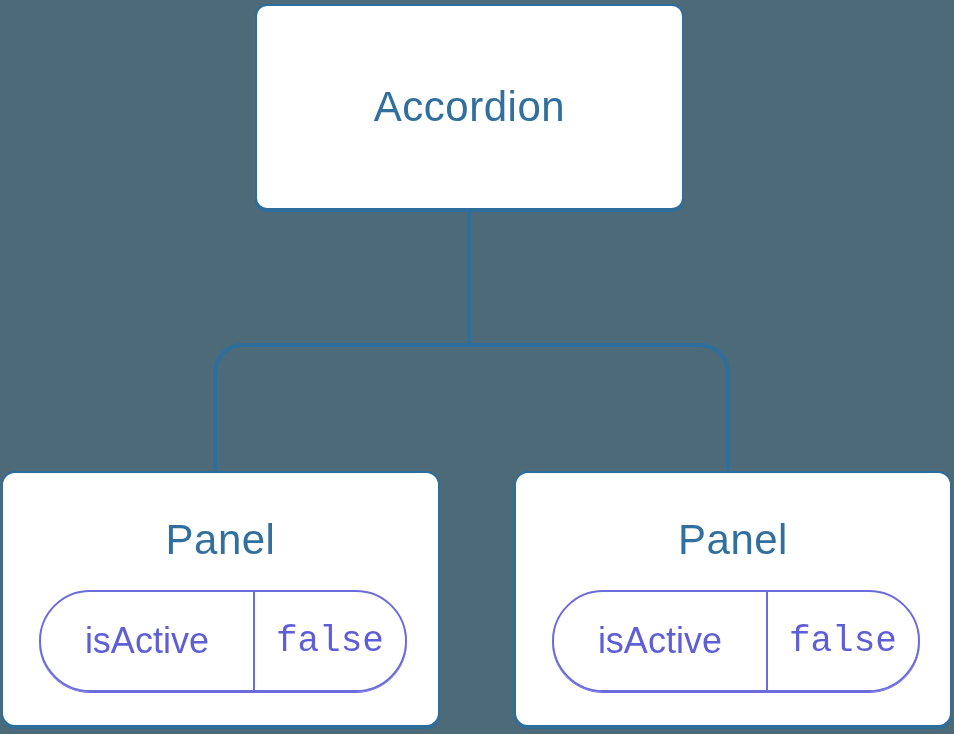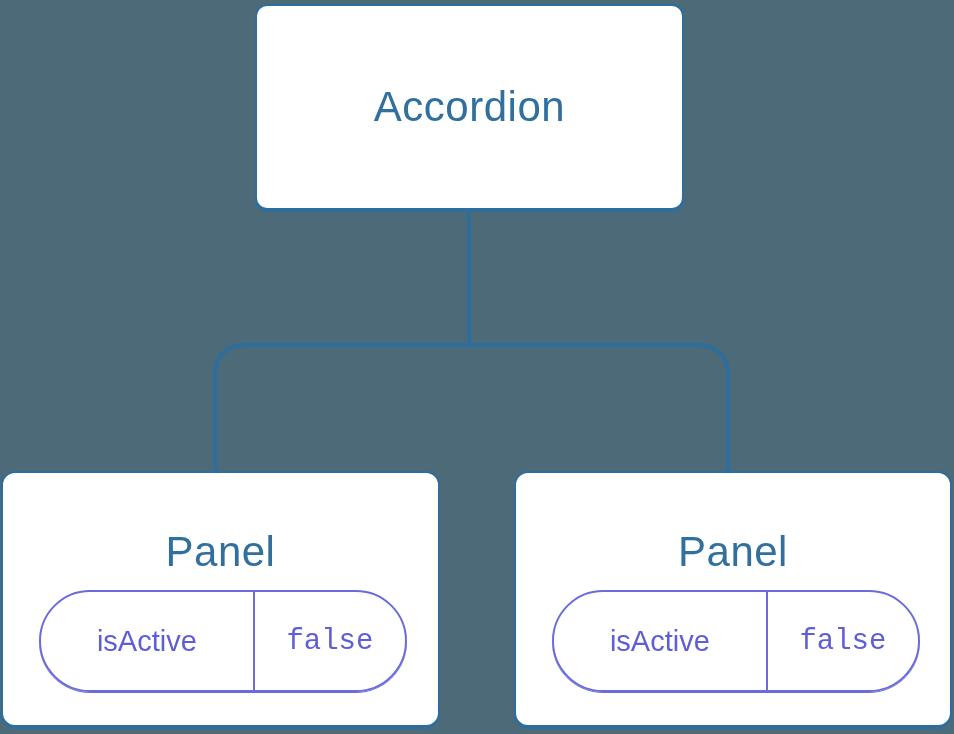--- a/index.html
+++ b/index.html
@@ -69,42 +69,41 @@
   }
   .node-panel.left  { left: 1px; }
   .node-panel.right { left: 514px; width: 438px; }
   .panel-title {
     position: absolute;
     top: 38px;
     left: 0;
     width: 100%;
     text-align: center;
     line-height: 58px;
-    margin-top: 12px;
   }
   
   .state-pill {
     position: absolute;
     box-sizing: border-box;
     left: 36px;
     top: 117px;
     width: 368px;
     height: 102px;
     border: 2px solid var(--pill-border, #6b6bdb);
     border-radius: 51px;
     box-shadow: 0 1px 0 var(--pill-border, #6b6bdb);
     display: flex;
     align-items: stretch;
   }
   .pill-cell {
     display: flex;
     align-items: center;
     justify-content: center;
     color: var(--pill-text, #5e5ed6);
-    font-size: 29px;
+    font-size: 36px;
     font-weight: 400;
   }
   .pill-cell.key {
     width: 58.5%;
     border-right: 2px solid var(--pill-border, #6b6bdb);
   }
   .pill-cell.value {
     width: 41.5%;
     font-family: Liberation Mono, monospace;
   }

